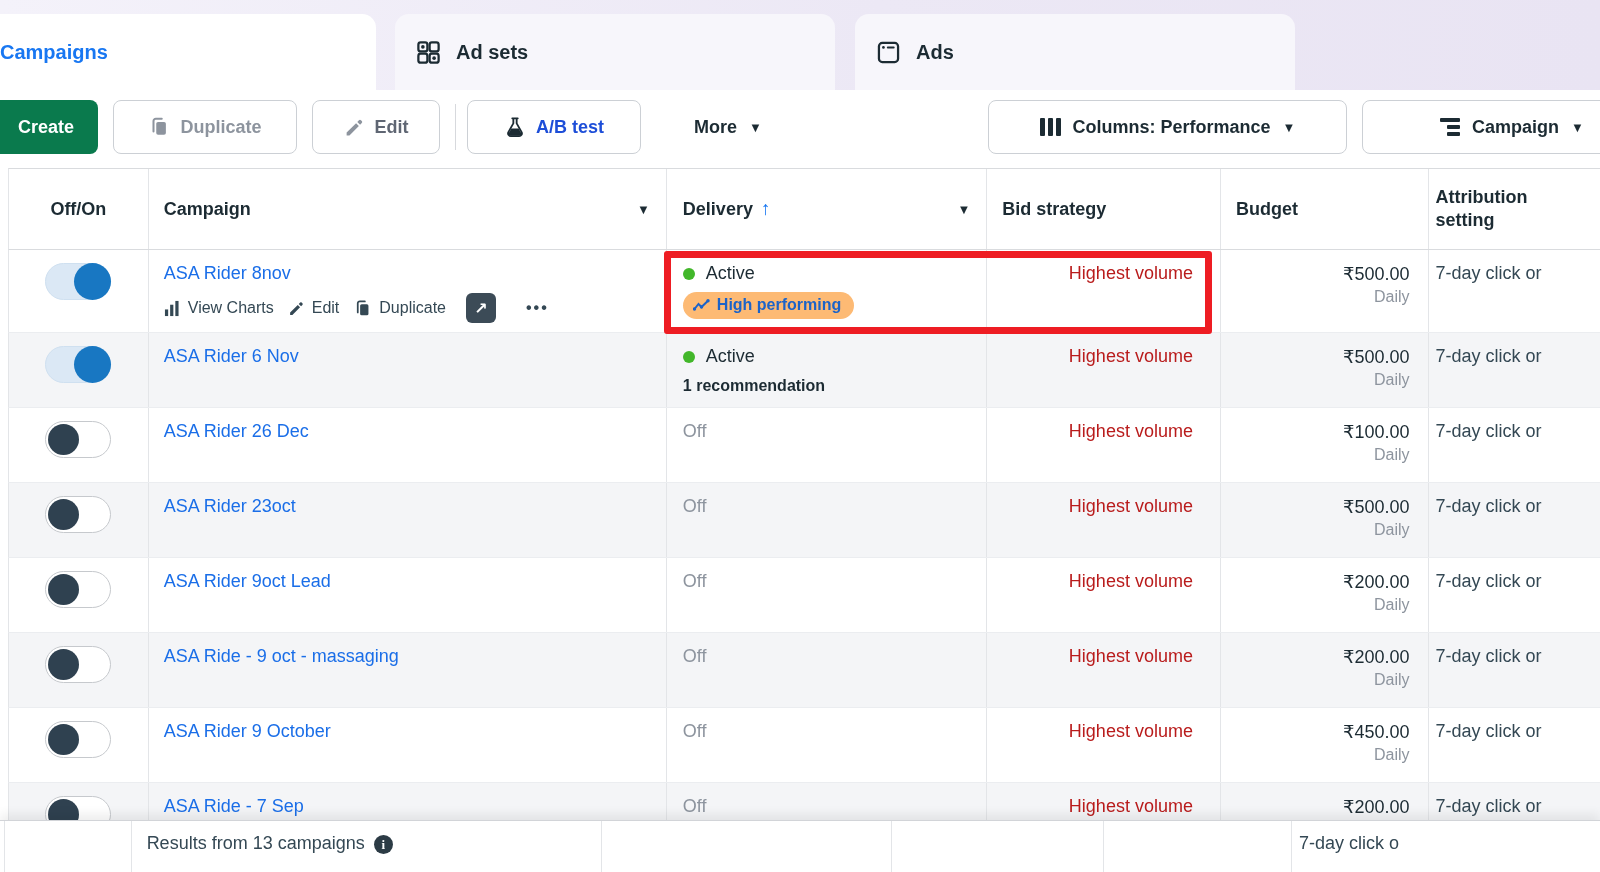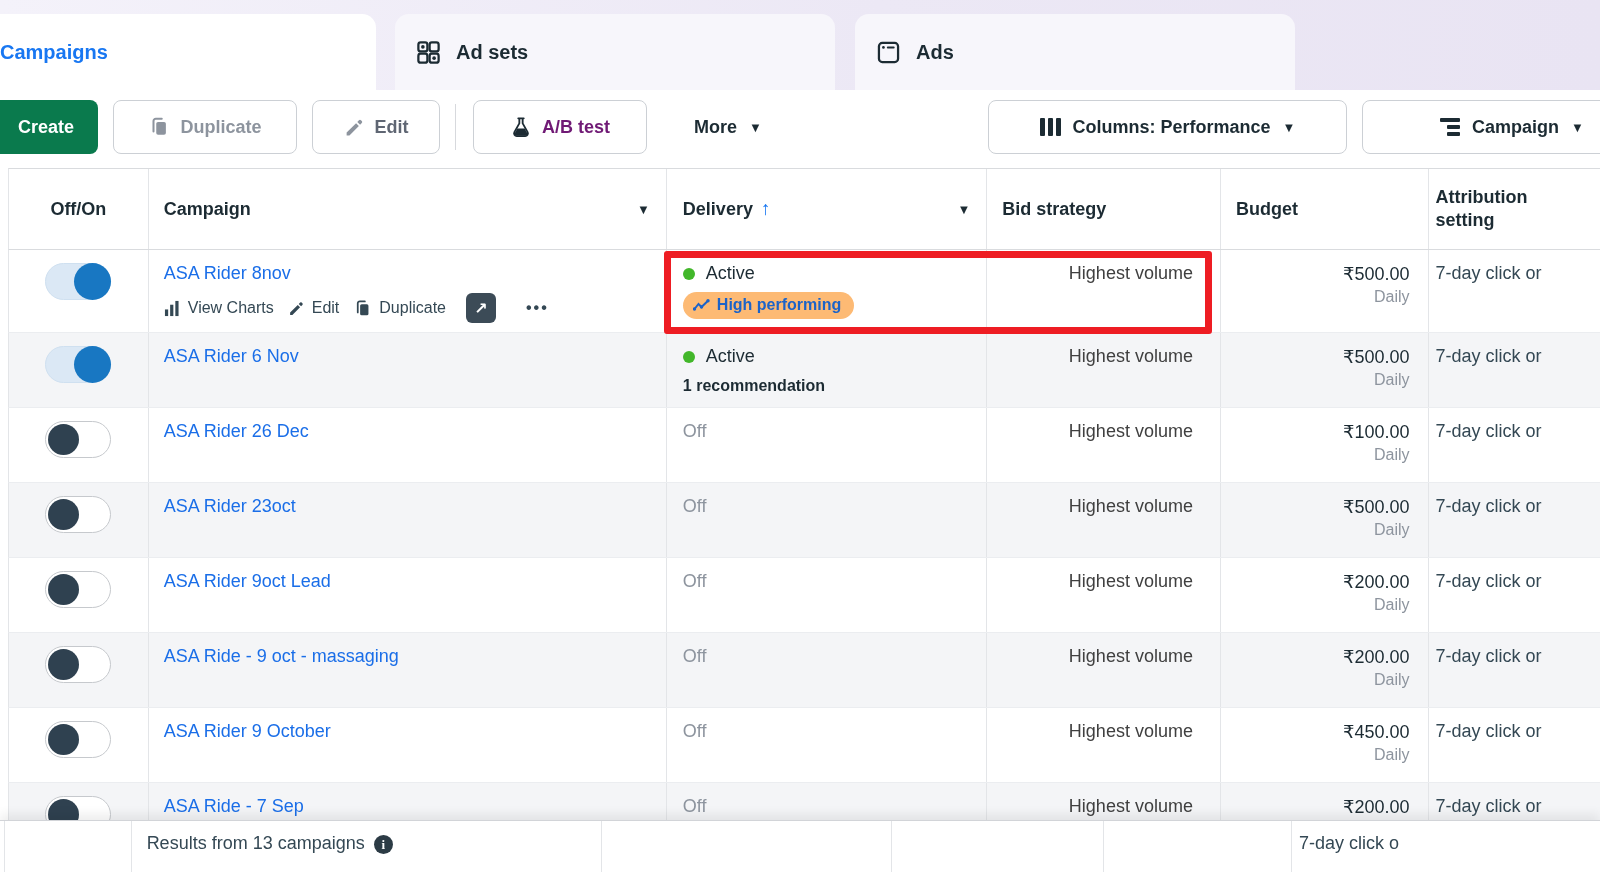--- a/index.html
+++ b/index.html
@@ -20,21 +20,21 @@
   
   .toolbar { position:absolute; left:0; top:90px; width:1600px; height:78px; background:#fff; }
   .btn { position:absolute; top:10px; height:54px; border:1px solid #ccd0d5; border-radius:8px;
          background:#fff; display:flex; align-items:center; justify-content:center;
          font-size:18px; font-weight:600; color:#344854; cursor:pointer; }
   .btn .bicon { margin-right:10px; display:inline-flex; }
   .btn-create { left:-14px; width:112px; background:#0a7a4d; border:none; color:#fff; justify-content:flex-end; padding-right:24px; }
   .btn-duplicate { left:113px; width:184px; color:#8d949e; }
   .btn-edit { left:312px; width:128px; color:#5f6673; }
   .tb-divider { position:absolute; left:455px; top:14px; width:1px; height:46px; background:#d7d9dd; }
-  .btn-abtest { left:467px; width:174px; color:#701a75;margin-left:6px; }
+  .btn-abtest { left:467px; width:174px; color:#1d4ed8; }
   .btn-more { left:668px; width:120px; border:none; color:#1c2b33; font-weight:700; }
   .btn-columns { left:988px; width:359px; color:#1c2b33; font-weight:700; }
   .btn-breakdown { left:1362px; width:300px; color:#1c2b33; font-weight:700; }
   .caret { font-size:13px; margin-left:12px; color:#1c2b33; }
 
   .columns-icon { display:inline-flex; gap:3px; margin-right:12px; }
   .columns-icon i { display:block; width:5px; height:18px; background:#1c2b33; border-radius:1px; }
   .breakdown-icon { display:inline-flex; flex-direction:column; gap:2.5px; margin-right:12px; width:20px; }
   .breakdown-icon i { display:block; height:4.5px; background:#1c2b33; border-radius:1px; }
   .breakdown-icon i:nth-child(1){ width:20px; }
@@ -82,21 +82,21 @@
   .dots { letter-spacing:2px; font-weight:700; color:#344854; margin-left:16px; cursor:pointer; }
 
   .del-cell { padding-left:16px; }
   .statusline { display:flex; align-items:center; gap:11px; }
   .gdot { width:12px; height:12px; border-radius:50%; background:#42b72a; flex:0 0 auto; }
   .status-off { color:#8d949e; }
   .badge { display:inline-flex; align-items:center; gap:7px; margin-top:8px; background:#fdba74;
            border-radius:15px; padding:4px 13px 5px 10px; color:#1b63c9; font-weight:700; font-size:16px; cursor:pointer; }
   .note { margin-top:10px; font-weight:700; font-size:16px; color:#1c2b33; }
 
-  .bid-cell { text-align:right; padding-right:27px; color:#404040; }
+  .bid-cell { text-align:right; padding-right:27px; color:#b91c1c; }
   .budget-cell { text-align:right; padding-right:18px; color:#1c2b33; }
   .budget-period { font-size:16px; color:#8d949e; margin-top:3px; }
   .attr-cell { padding-left:7px; color:#344854; white-space:nowrap; }
 
   
   .tfooter { position:absolute; left:0; top:820px; width:1600px; height:52px; background:#fff;
              border-top:1px solid #d2d4d8; box-shadow:0 -6px 10px rgba(0,0,0,0.07); z-index:20; }
   .tfooter .frow { display:flex; margin-left:4px; height:100%; border-left:1px solid #e3e5e8; }
   .tfooter .cell { padding-top:12px; font-size:18px; }
   .results { padding-left:15px; display:flex; align-items:flex-start; gap:9px; color:#344854; }

